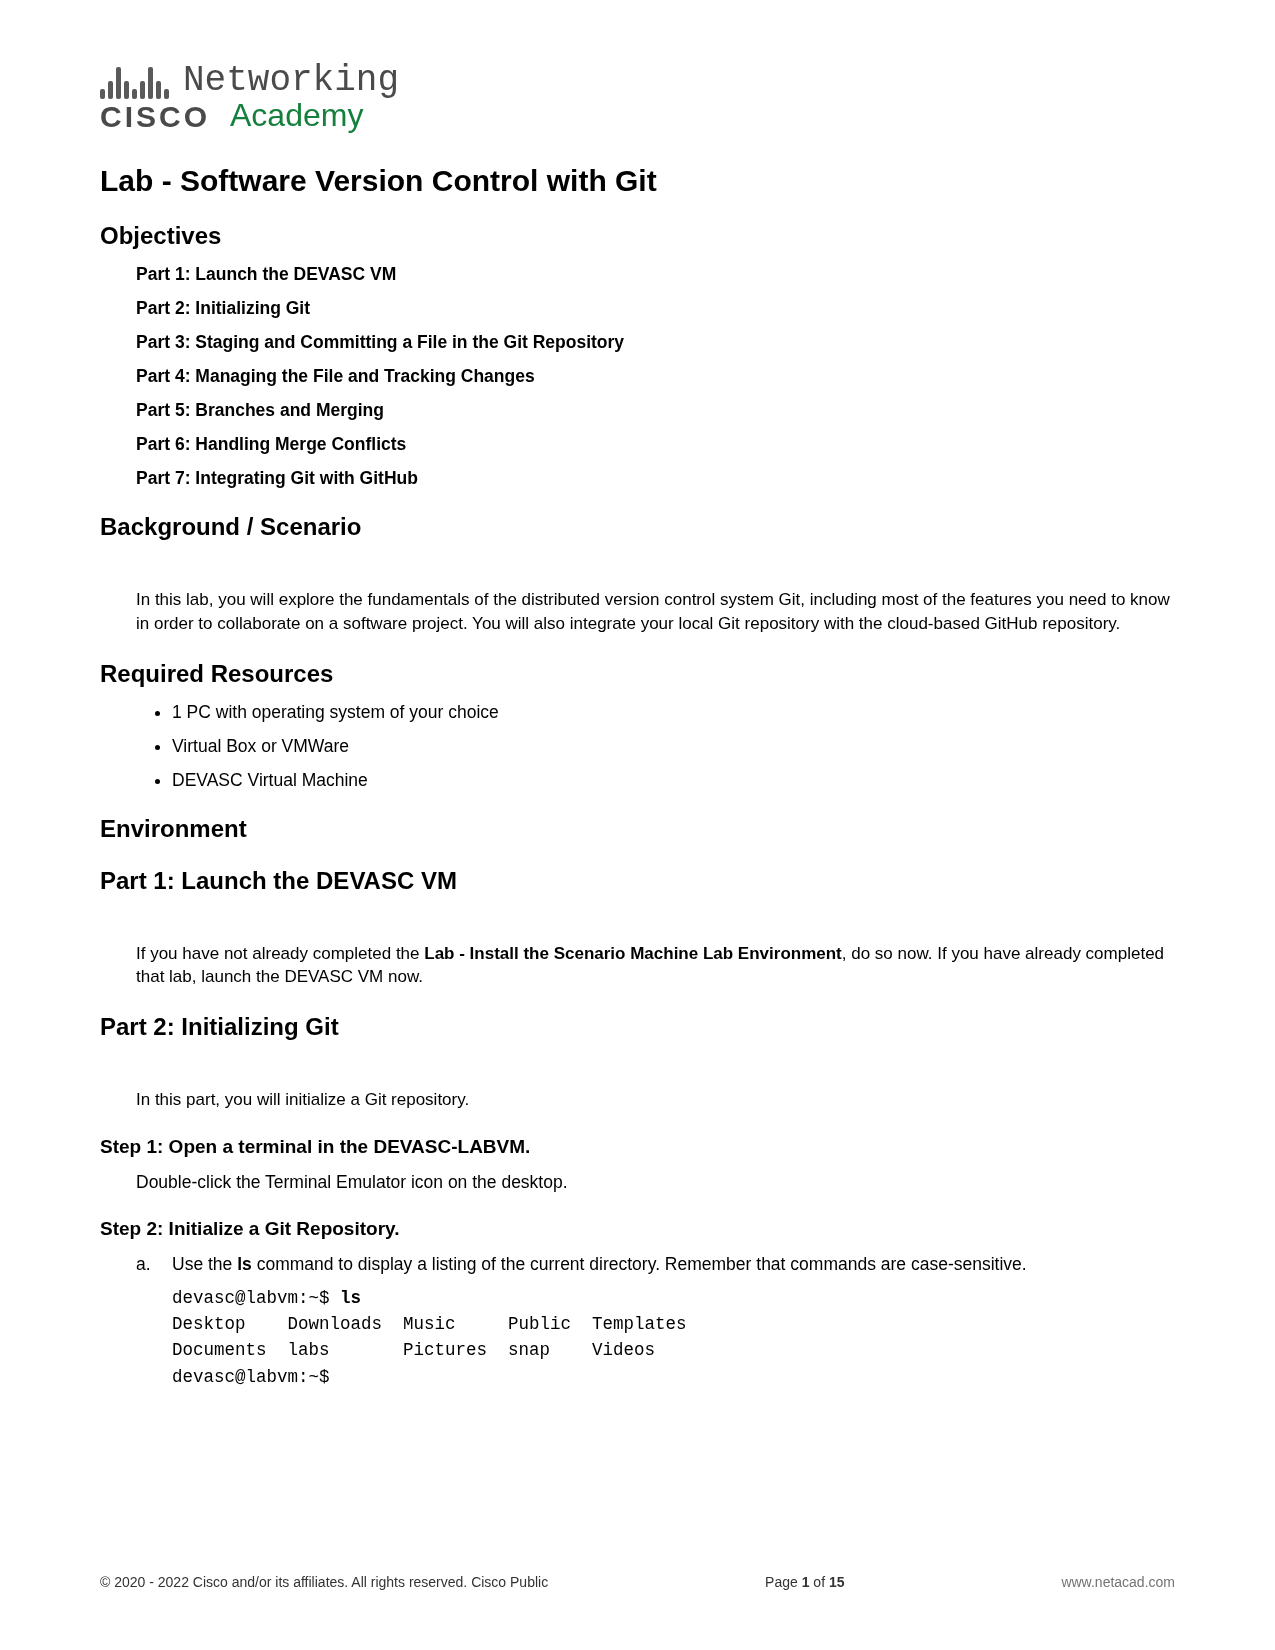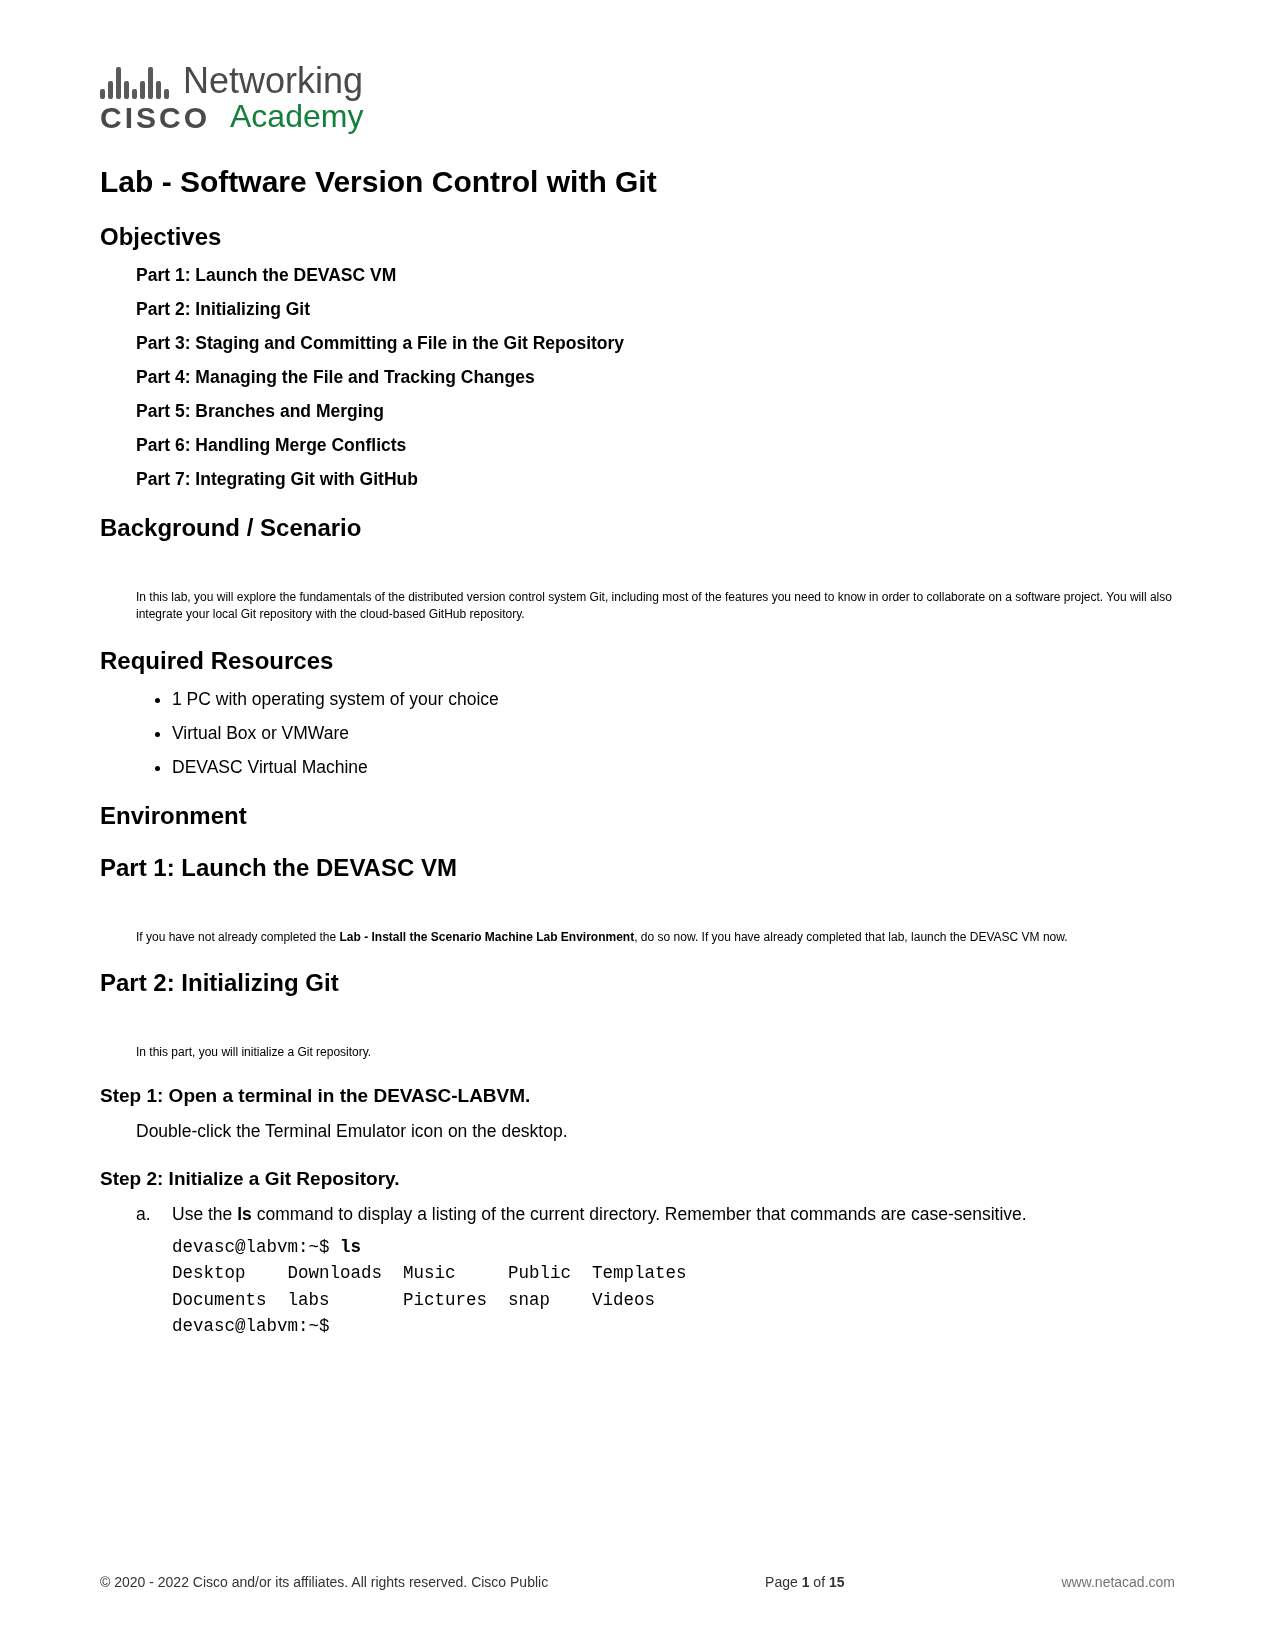--- a/index.html
+++ b/index.html
@@ -14,20 +14,21 @@
   .page {
     padding: 60px 100px 0 100px;
   }
   .logo-block {
     margin-bottom: 30px;
   }
   .logo-row {
     display: flex;
     align-items: center;
     gap: 14px;
+    font-family: Liberation Mono, monospace;
   }
   .cisco-bars {
     display: flex;
     align-items: flex-end;
     gap: 3px;
     height: 36px;
   }
   .cisco-bars span {
     display: inline-block;
     width: 5px;
@@ -73,21 +74,21 @@
   .objectives-list {
     padding-left: 36px;
   }
   .objectives-list p {
     font-weight: 700;
     font-size: 17.5px;
     margin-bottom: 13px;
   }
   .body-text {
     padding-left: 36px;
-    font-size: 12px;
+    font-size: 17px;
     line-height: 1.4;
     margin-bottom: 12px;
     margin-top: 47px;
   }
   ul.bullets {
     padding-left: 72px;
     list-style: disc;
   }
   ul.bullets li {
     font-size: 17.5px;

